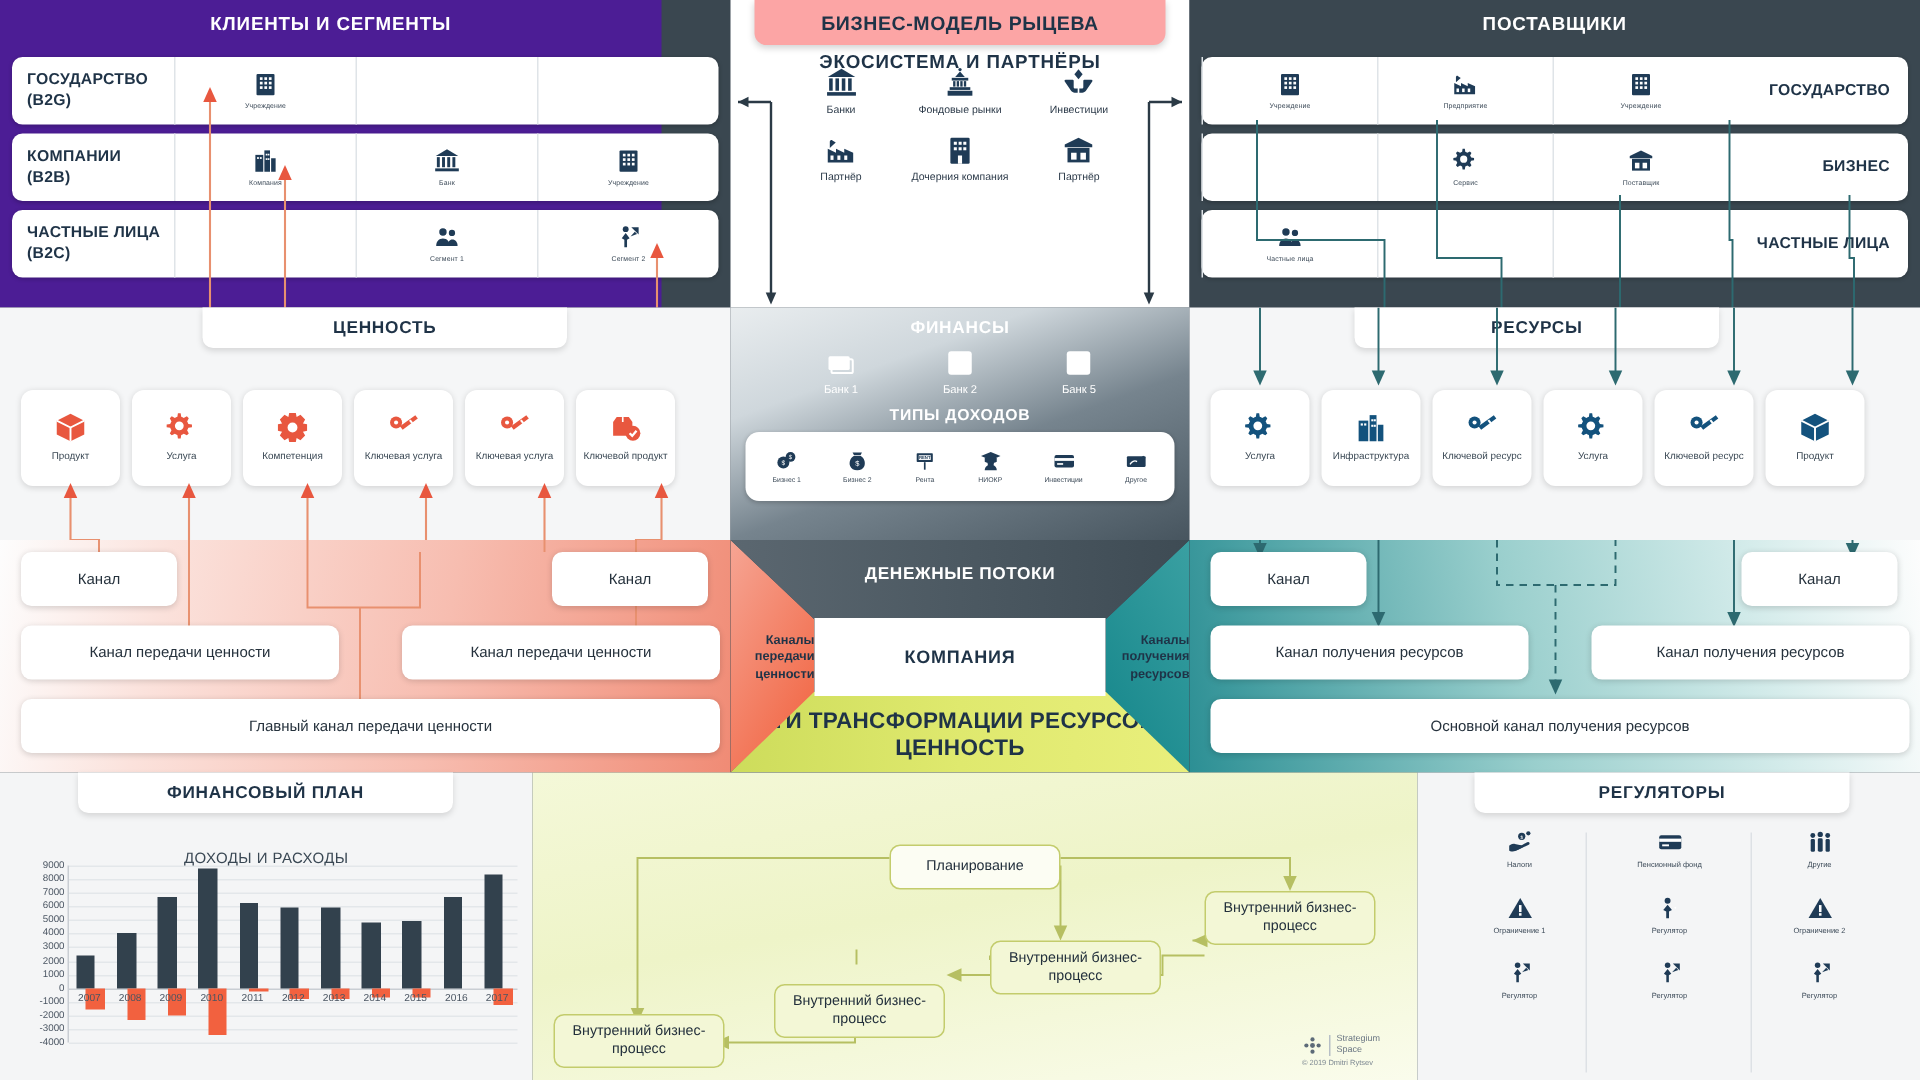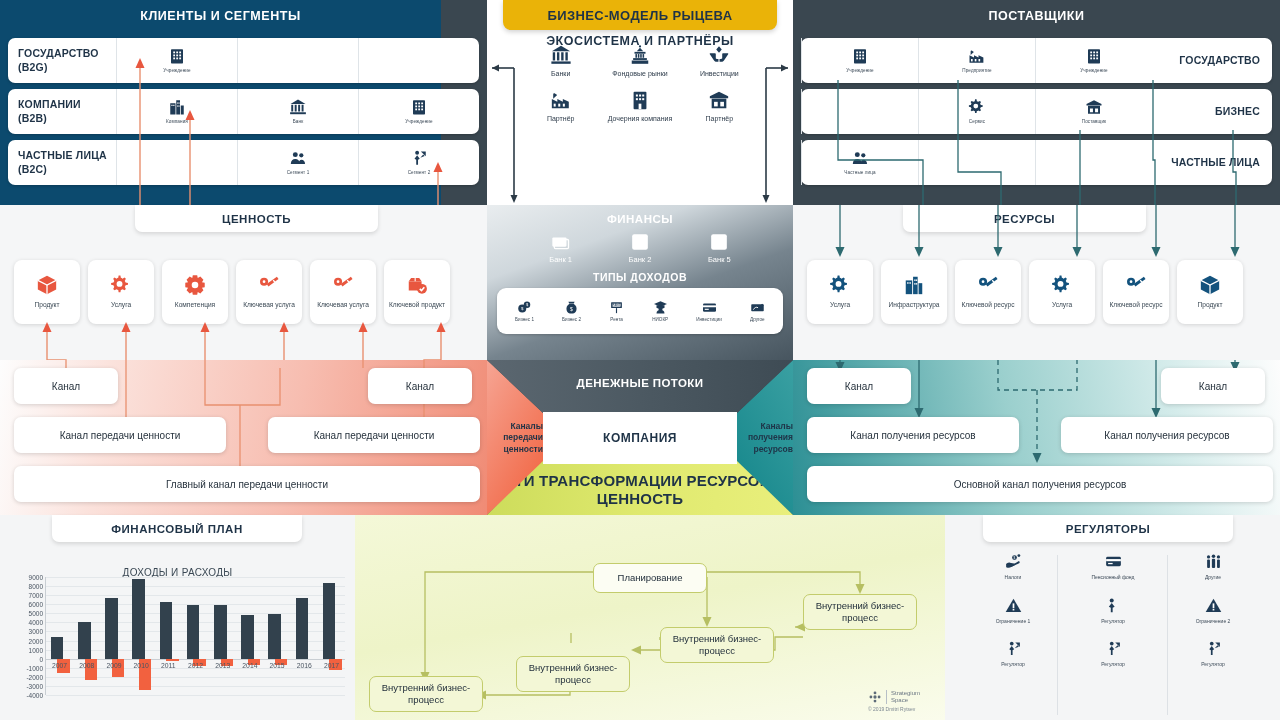--- a/index.html
+++ b/index.html
@@ -6,34 +6,34 @@
   html,body { width:1280px; height:720px; overflow:hidden; }
   body {
     font-family:"Liberation Sans", sans-serif;
     background:#3a4750;
     position:relative;
     width:1280px; height:720px;
   }
   .abs { position:absolute; }
 
   
-  .top-left   { left:0;   top:0; width:441px;  height:205px; background:#0c4a6e; }
+  .top-left   { left:0;   top:0; width:441px;  height:205px; background:#4c1d95; }
   .top-center { left:487px; top:0; width:306px; height:205px; background:#ffffff; }
   .top-right  { left:793px; top:0; width:487px; height:205px; background:#3a4750; }
 
   .band-title {
     text-align:center; color:#ffffff; font-weight:bold;
     font-size:12.5px; letter-spacing:.55px; padding-top:9px;
   }
   .band-title.dark-text { color:#1f3347; }
 
   
   .center-pill {
     position:absolute; left:16px; top:0; width:274px; height:30px;
-    background:#eab308; border-radius:0 0 8px 8px;
+    background:#fca5a5; border-radius:0 0 8px 8px;
     box-shadow:0 2px 5px rgba(0,0,0,.18);
     display:flex; align-items:center; justify-content:center;
     color:#1f3347; font-weight:bold; font-size:13px; letter-spacing:.4px;
   }
 
   
   .seg-row {
     background:#fff; border-radius:7px; position:absolute; left:8px; width:471px; height:45px;
     box-shadow:0 1px 3px rgba(0,0,0,.22);
     display:flex; align-items:center;

